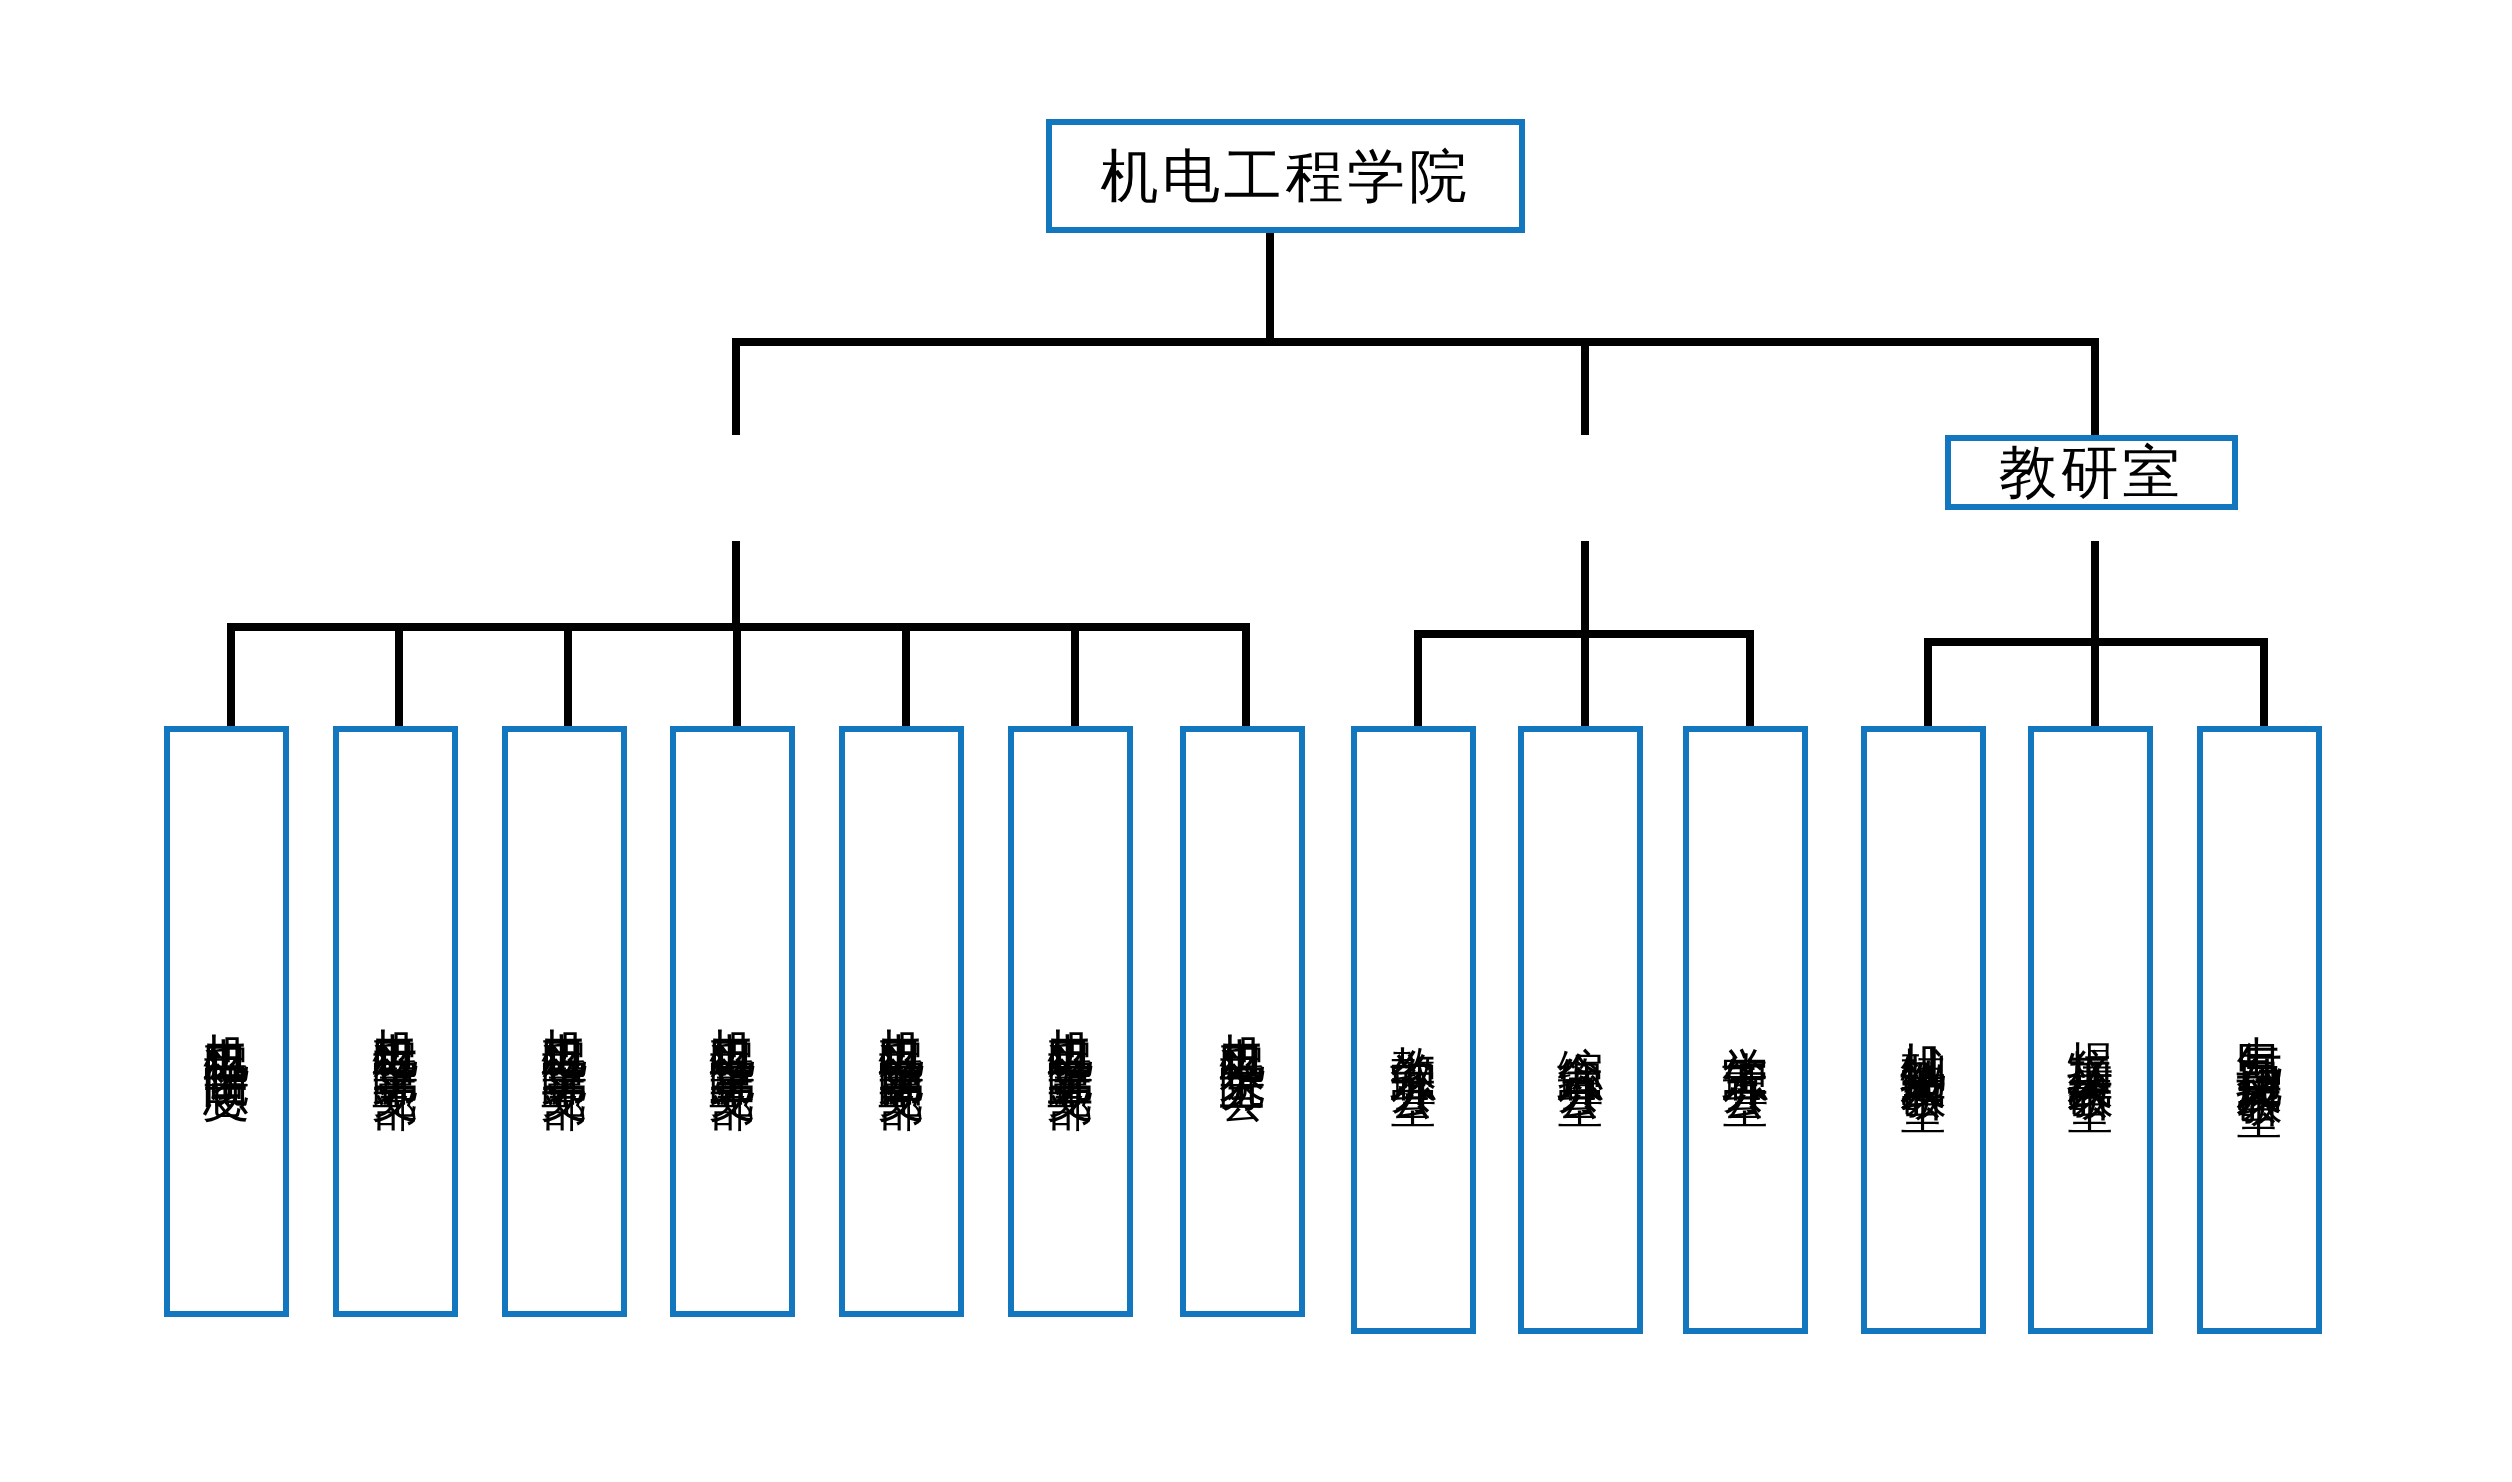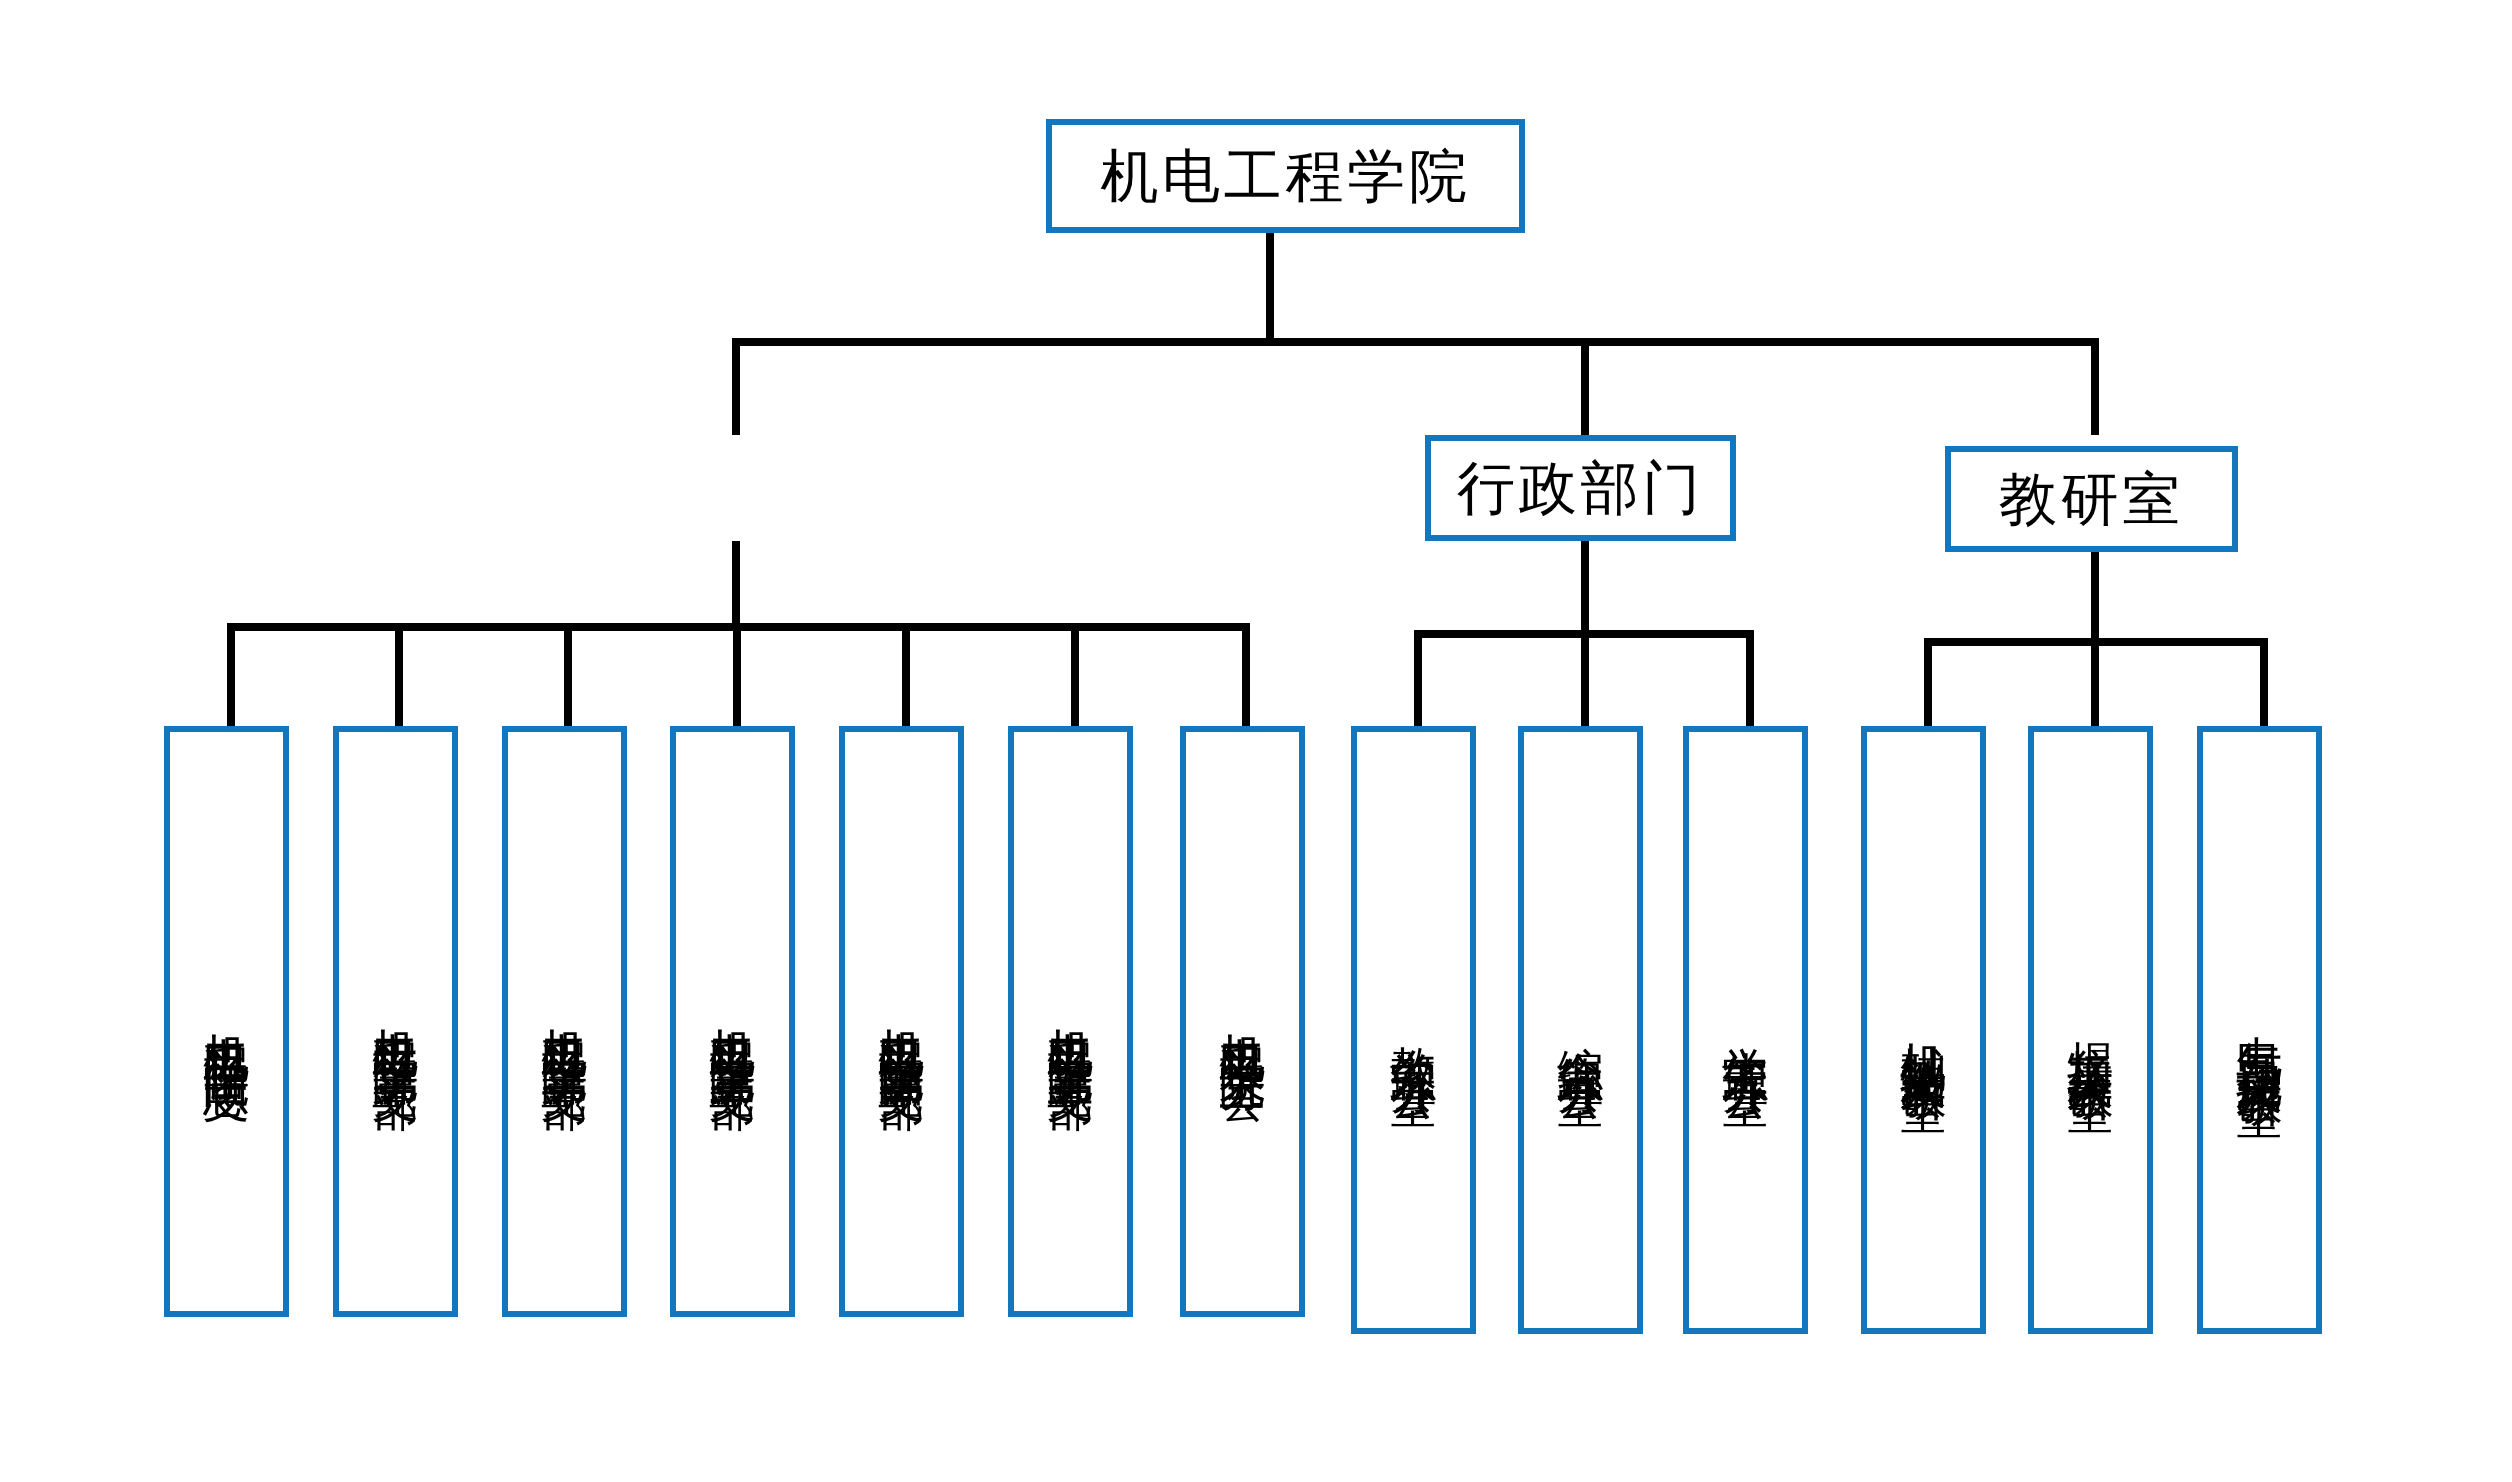--- a/index.html
+++ b/index.html
@@ -102,25 +102,22 @@
   <div class="conn h" style="left: 1924px; top: 638px; width: 343px; background: rgb(0, 0, 0);"></div>
   <div class="conn v" style="left: 1924px; top: 638px; height: 93px; background: rgb(0, 0, 0);"></div>
   <div class="conn v" style="left: 2091px; top: 638px; height: 93px; background: rgb(0, 0, 0);"></div>
   <div class="conn v" style="left: 2260px; top: 638px; height: 93px; background: rgb(0, 0, 0);"></div>
 
   <div class="node level1" style="left: 1046px; top: 119px; width: 479px; height: 114px; --accent: #1277be;">
     <span class="node-label-h">机电工程学院</span>
   </div>
 
 
-  <div class="node level2" style="left: 1425px; top: 435px; width: 311px; height: 106px; --accent: #1277be;">
-    <span class="node-label-h">行政部门</span>
-  </div>
 
-  <div class="node level2" style="left: 1945px; top: 446px; width: 293px; height: 106px; --accent: #1277be;">
+  <div class="node level2" style="left: 1945px; top: 435px; width: 293px; height: 75px; --accent: #1277be;">
     <span class="node-label-h">教研室</span>
   </div>
 
   <div class="node leaf" style="left: 164px; top: 726px; width: 125px; height: 591px; --accent: #1277be;">
     <span class="node-label-v">机电工程学院团总支</span>
   </div>
 
   <div class="node leaf" style="left: 333px; top: 726px; width: 125px; height: 591px; --accent: #1277be;">
     <span class="node-label-v">机电工程学院第一党支部</span>
   </div>

